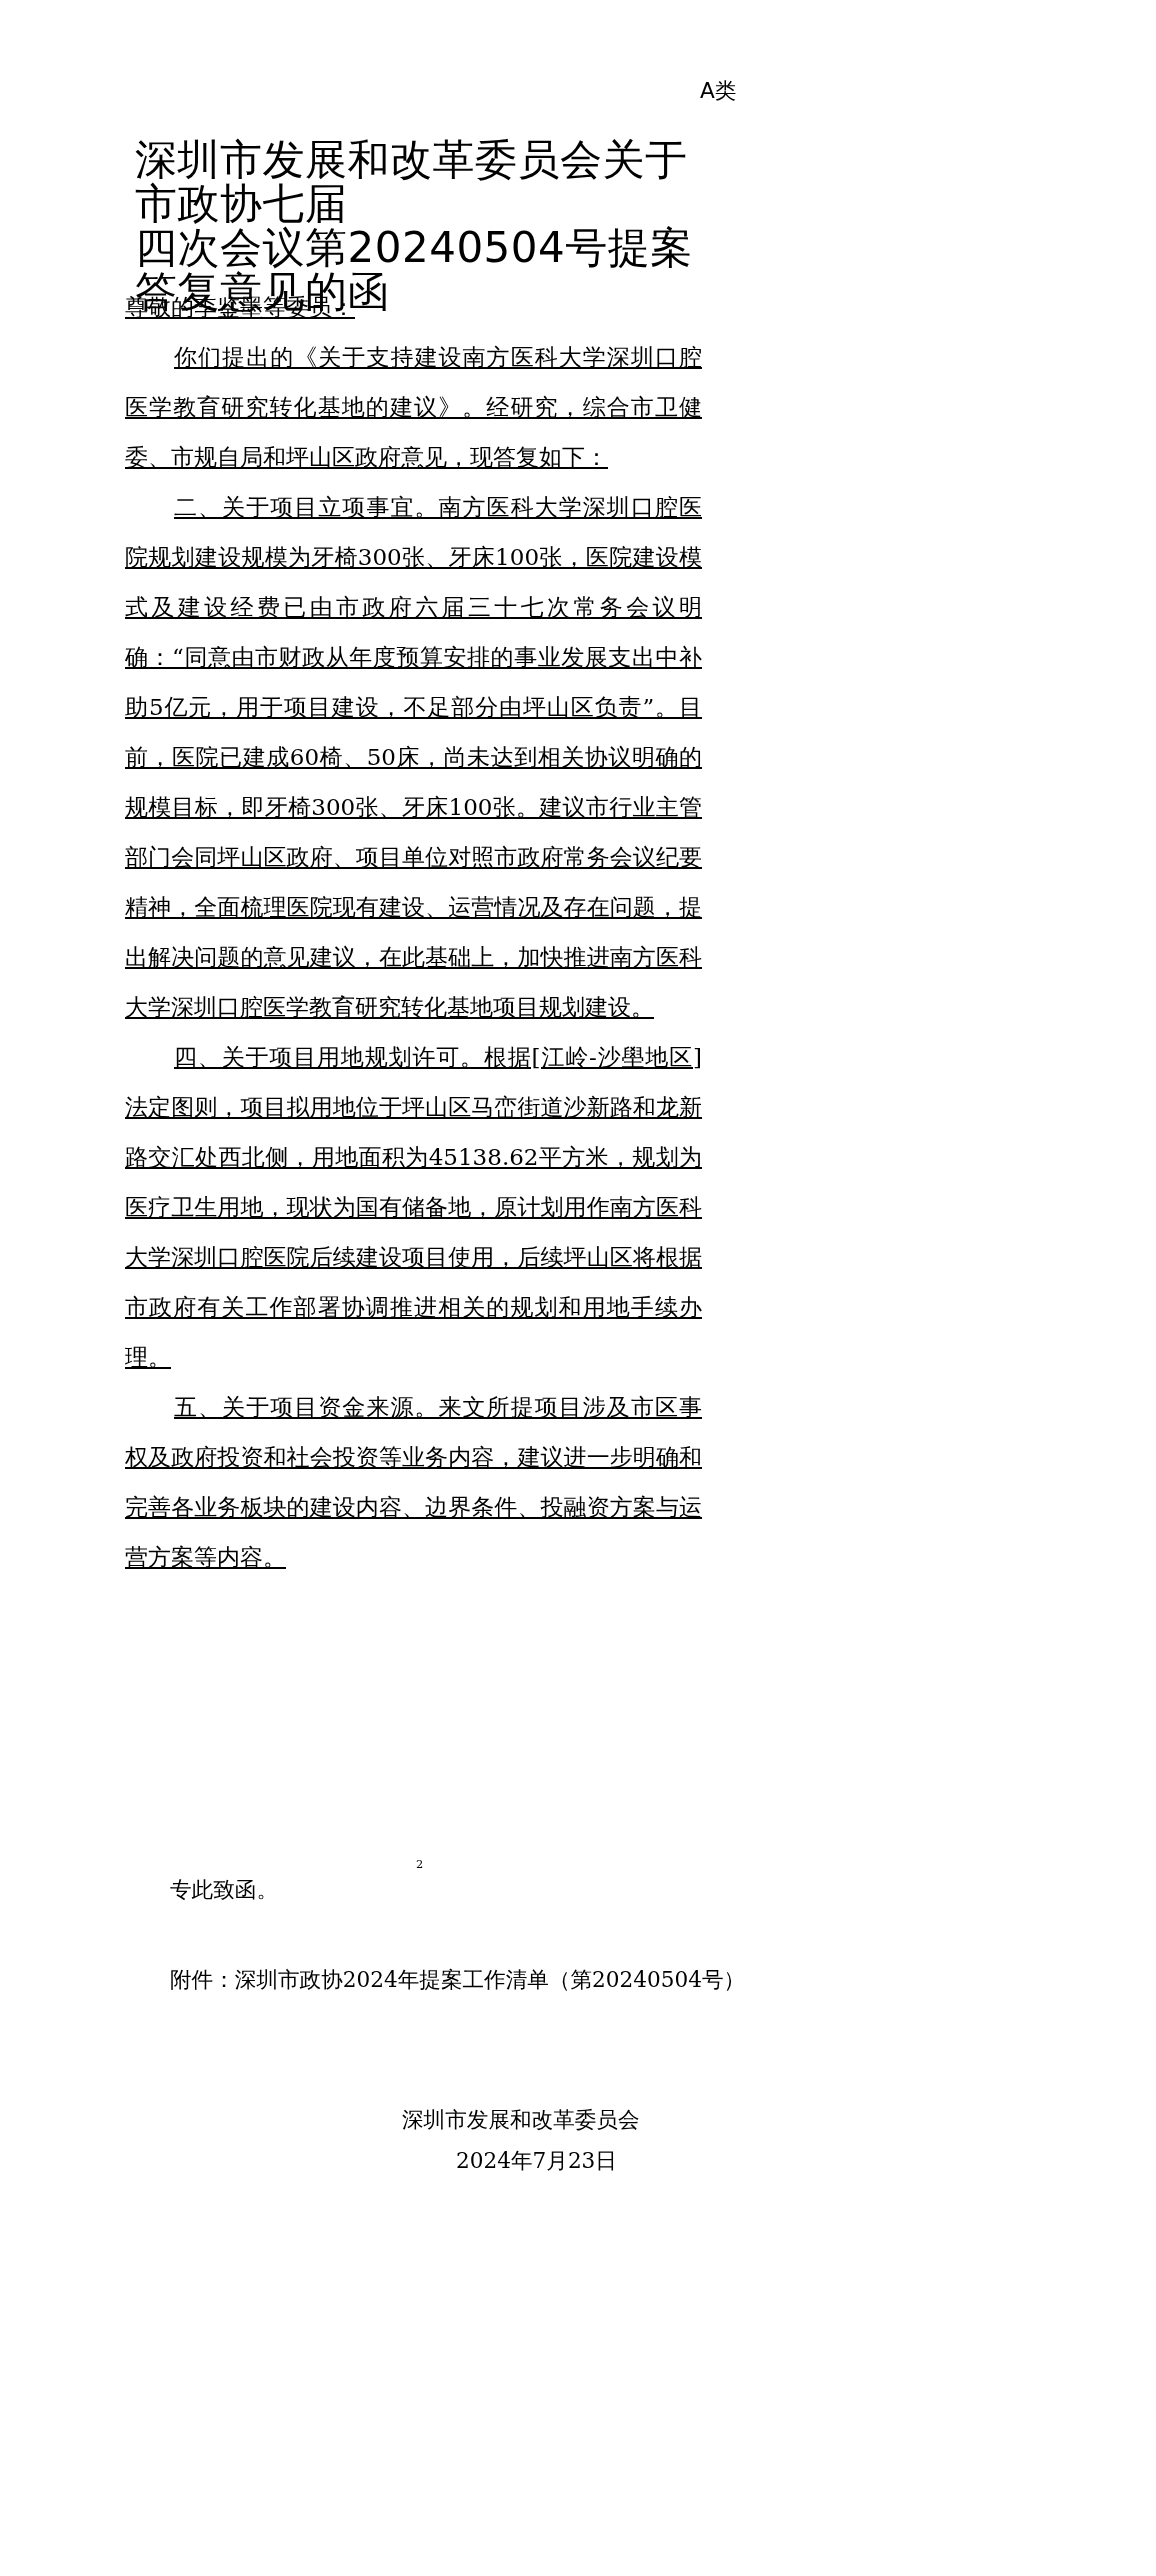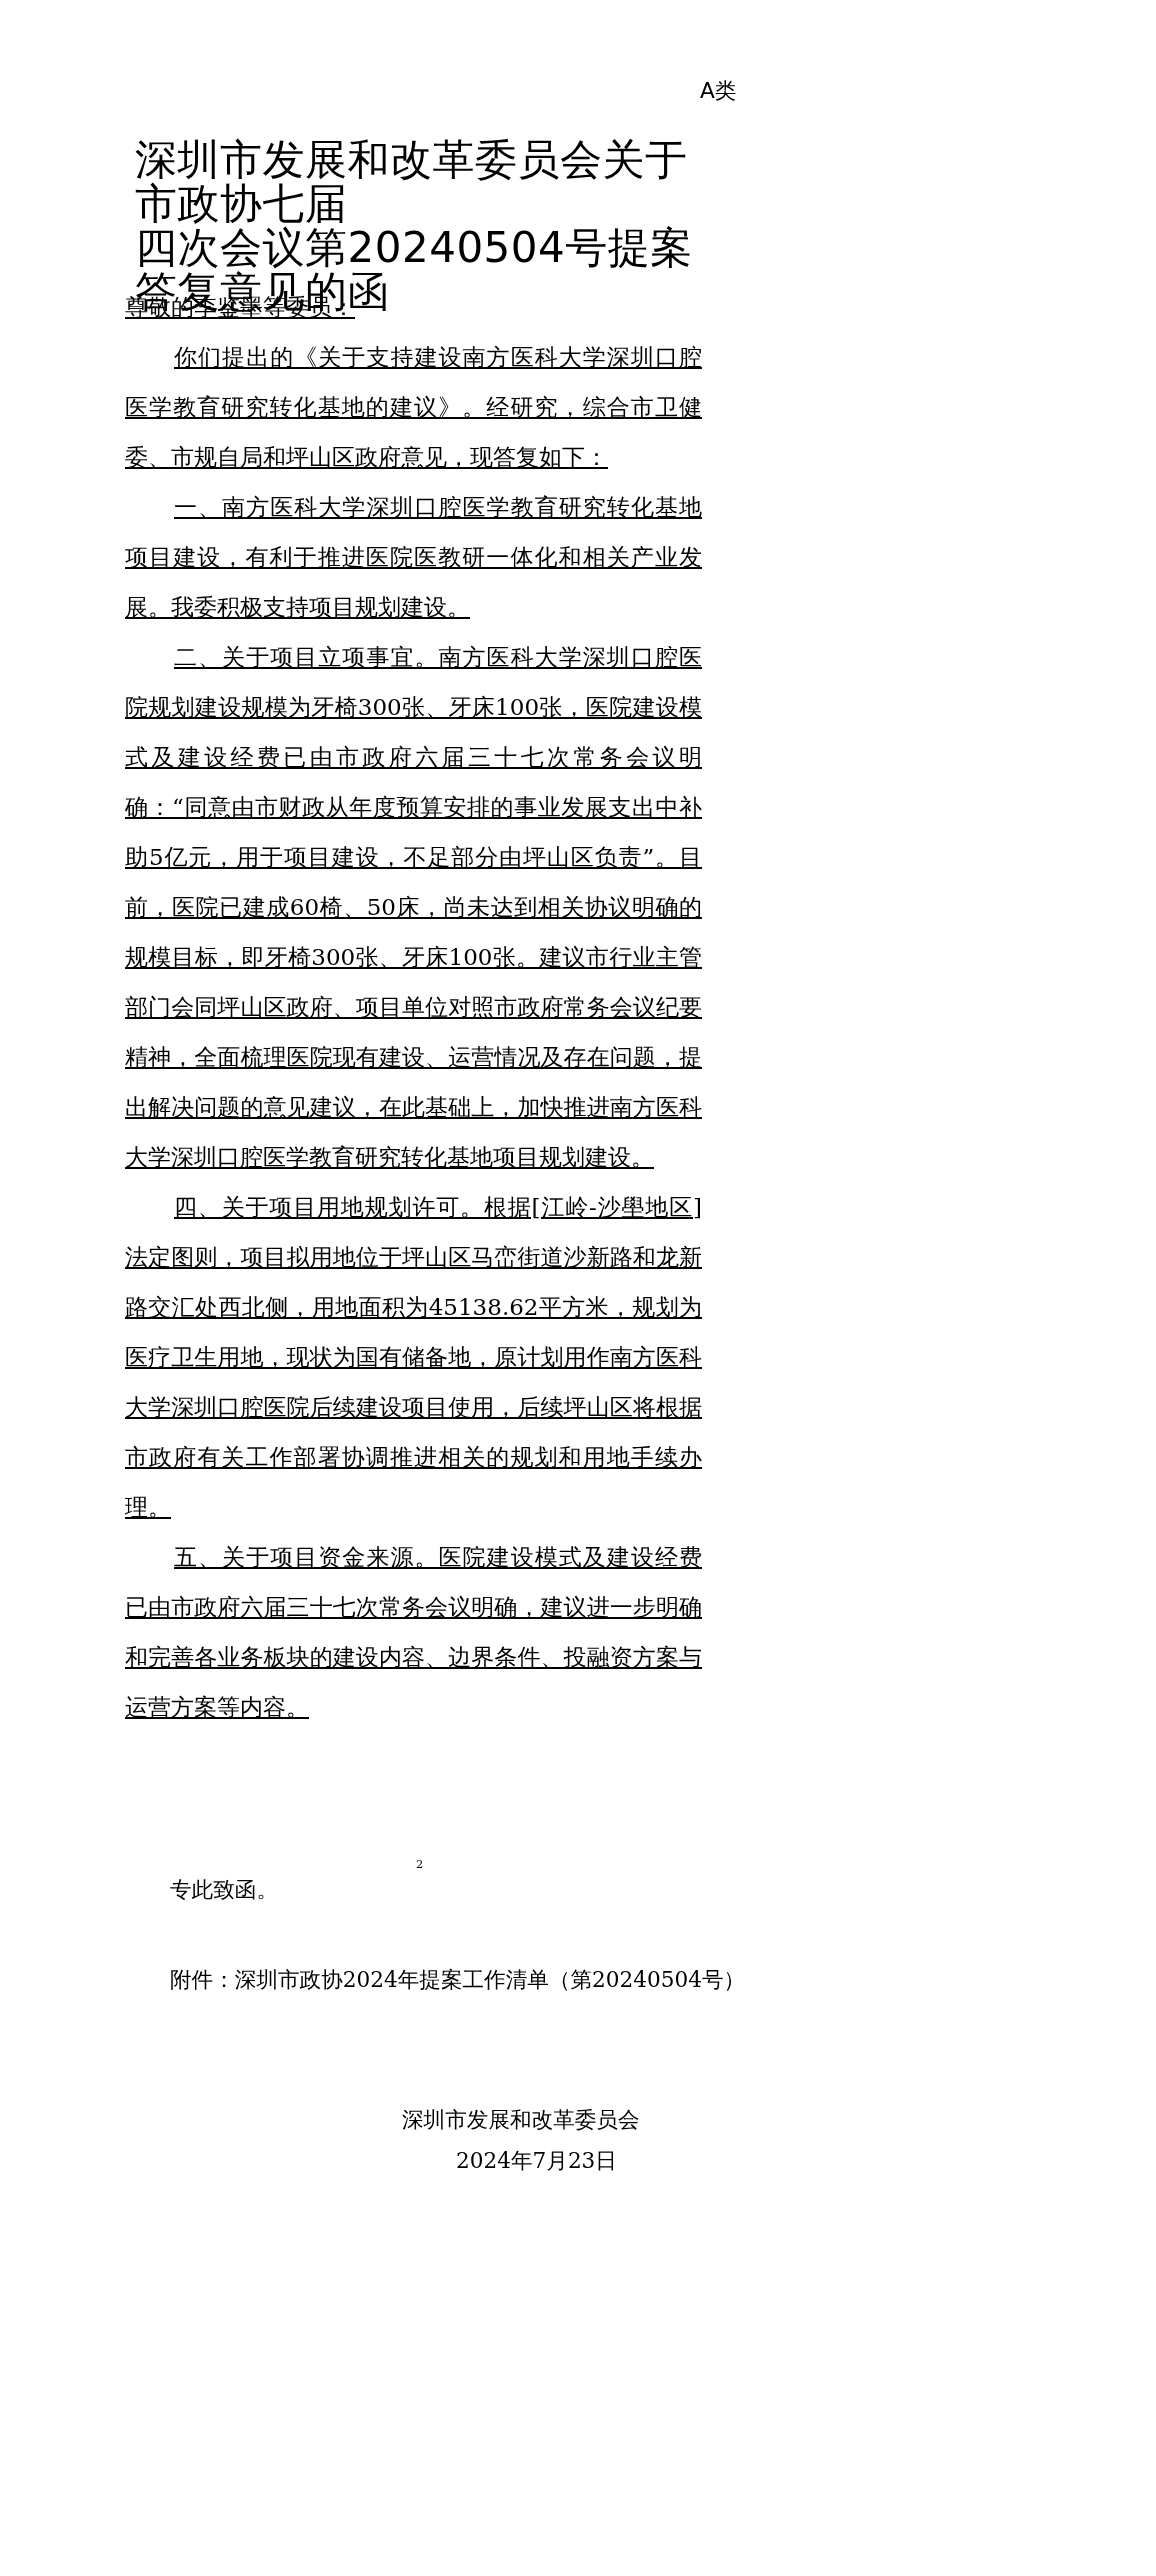--- a/index.html
+++ b/index.html
@@ -24,24 +24,23 @@
 <div class="abs cat">A类</div>
 
 <div class="abs title">
   <div>深圳市发展和改革委员会关于市政协七届</div>
   <div>四次会议第20240504号提案答复意见的函</div>
 </div>
 
 <div class="abs body-text">
   <p>尊敬的李鉴墨等委员：</p>
   <p class="indent">你们提出的《关于支持建设南方医科大学深圳口腔医学教育研究转化基地的建议》。经研究，综合市卫健委、市规自局和坪山区政府意见，现答复如下：</p>
-  <p class="indent">一、南方医科大学深圳口腔医学教育研究转化基地项目建设，有利于推进医院医教研一体化和相关产业发展。我委积极支持项目规划建设。</p>
   <p class="indent">二、关于项目立项事宜。南方医科大学深圳口腔医院规划建设规模为牙椅300张、牙床100张，医院建设模式及建设经费已由市政府六届三十七次常务会议明确：“同意由市财政从年度预算安排的事业发展支出中补助5亿元，用于项目建设，不足部分由坪山区负责”。目前，医院已建成60椅、50床，尚未达到相关协议明确的规模目标，即牙椅300张、牙床100张。建议市行业主管部门会同坪山区政府、项目单位对照市政府常务会议纪要精神，全面梳理医院现有建设、运营情况及存在问题，提出解决问题的意见建议，在此基础上，加快推进南方医科大学深圳口腔医学教育研究转化基地项目规划建设。</p>
   <p class="indent">四、关于项目用地规划许可。根据[江岭-沙壆地区]法定图则，项目拟用地位于坪山区马峦街道沙新路和龙新路交汇处西北侧，用地面积为45138.62平方米，规划为医疗卫生用地，现状为国有储备地，原计划用作南方医科大学深圳口腔医院后续建设项目使用，后续坪山区将根据市政府有关工作部署协调推进相关的规划和用地手续办理。</p>
-  <p class="indent">五、关于项目资金来源。医院建设模式及建设经费已由市政府六届三十七次常务会议明确，建议进一步明确和完善各业务板块的建设内容、边界条件、投融资方案与运营方案等内容。</p>
+  <p class="indent">五、关于项目资金来源。来文所提项目涉及市区事权及政府投资和社会投资等业务内容，建议进一步明确和完善各业务板块的建设内容、边界条件、投融资方案与运营方案等内容。</p>
 </div>
 
 <div class="abs pageno" style="left:416px; top:1858px;">2</div>
 <div class="abs closing">专此致函。</div>
 <div class="abs attach-line">附件：深圳市政协2024年提案工作清单（第20240504号）</div>
 <div class="abs sign-org">深圳市发展和改革委员会</div>
 <div class="abs sign-date">2024年7月23日</div>
 
 
 </body></html>

